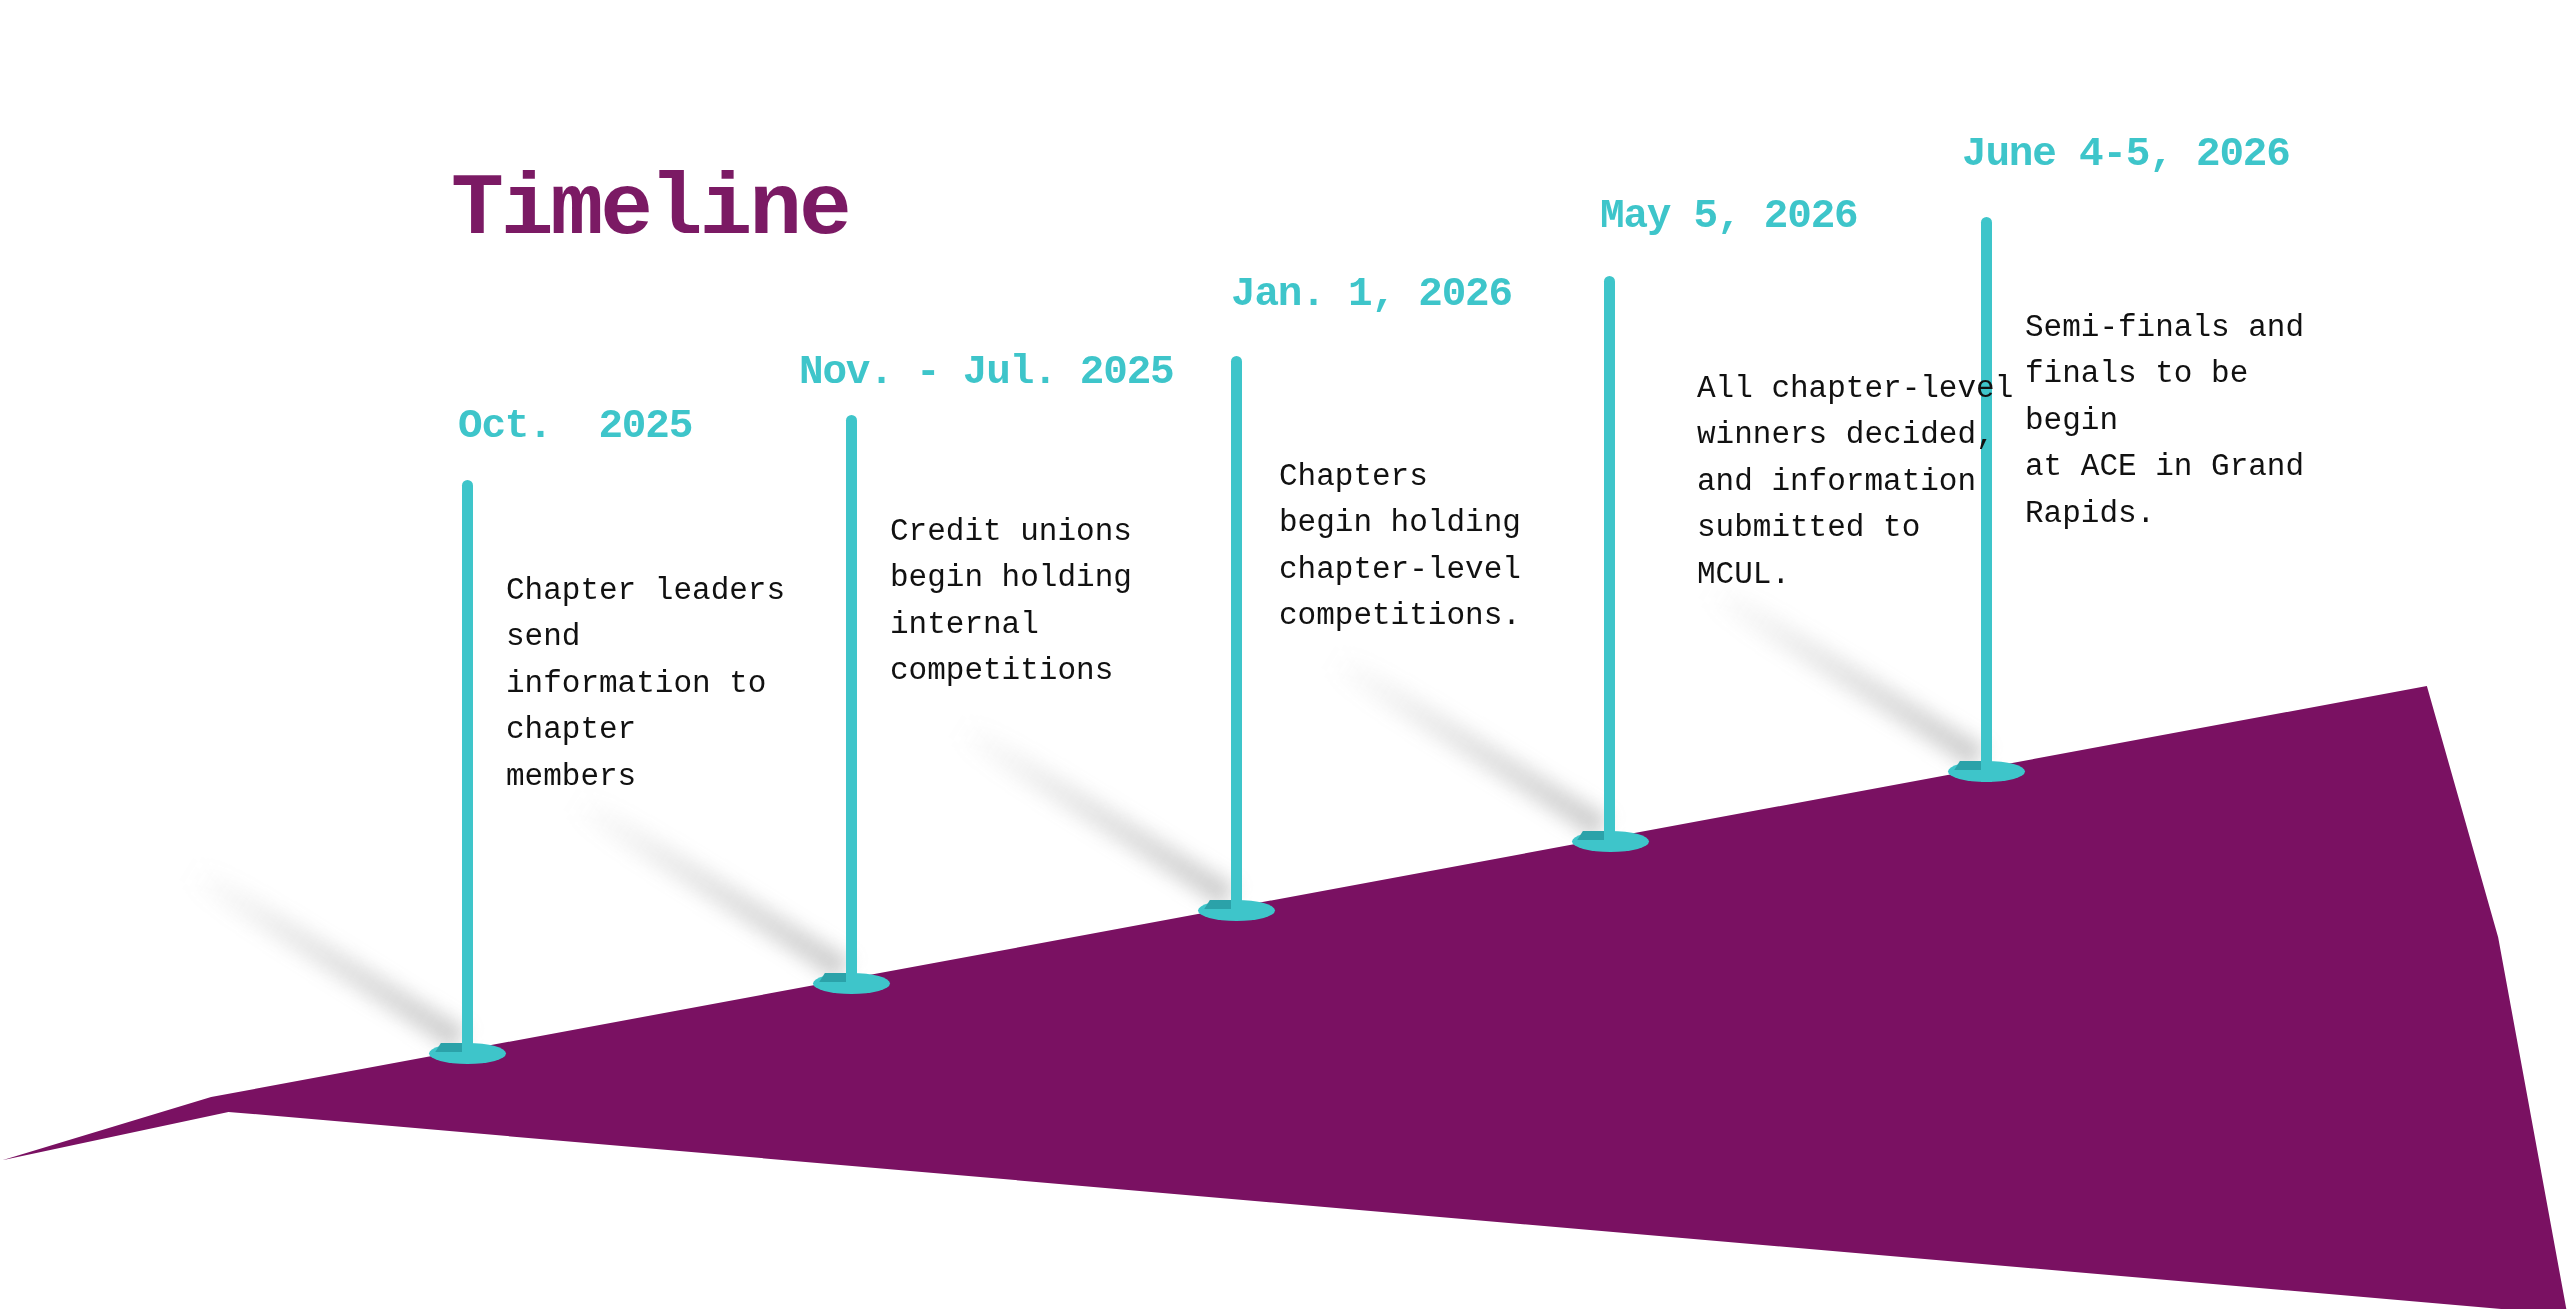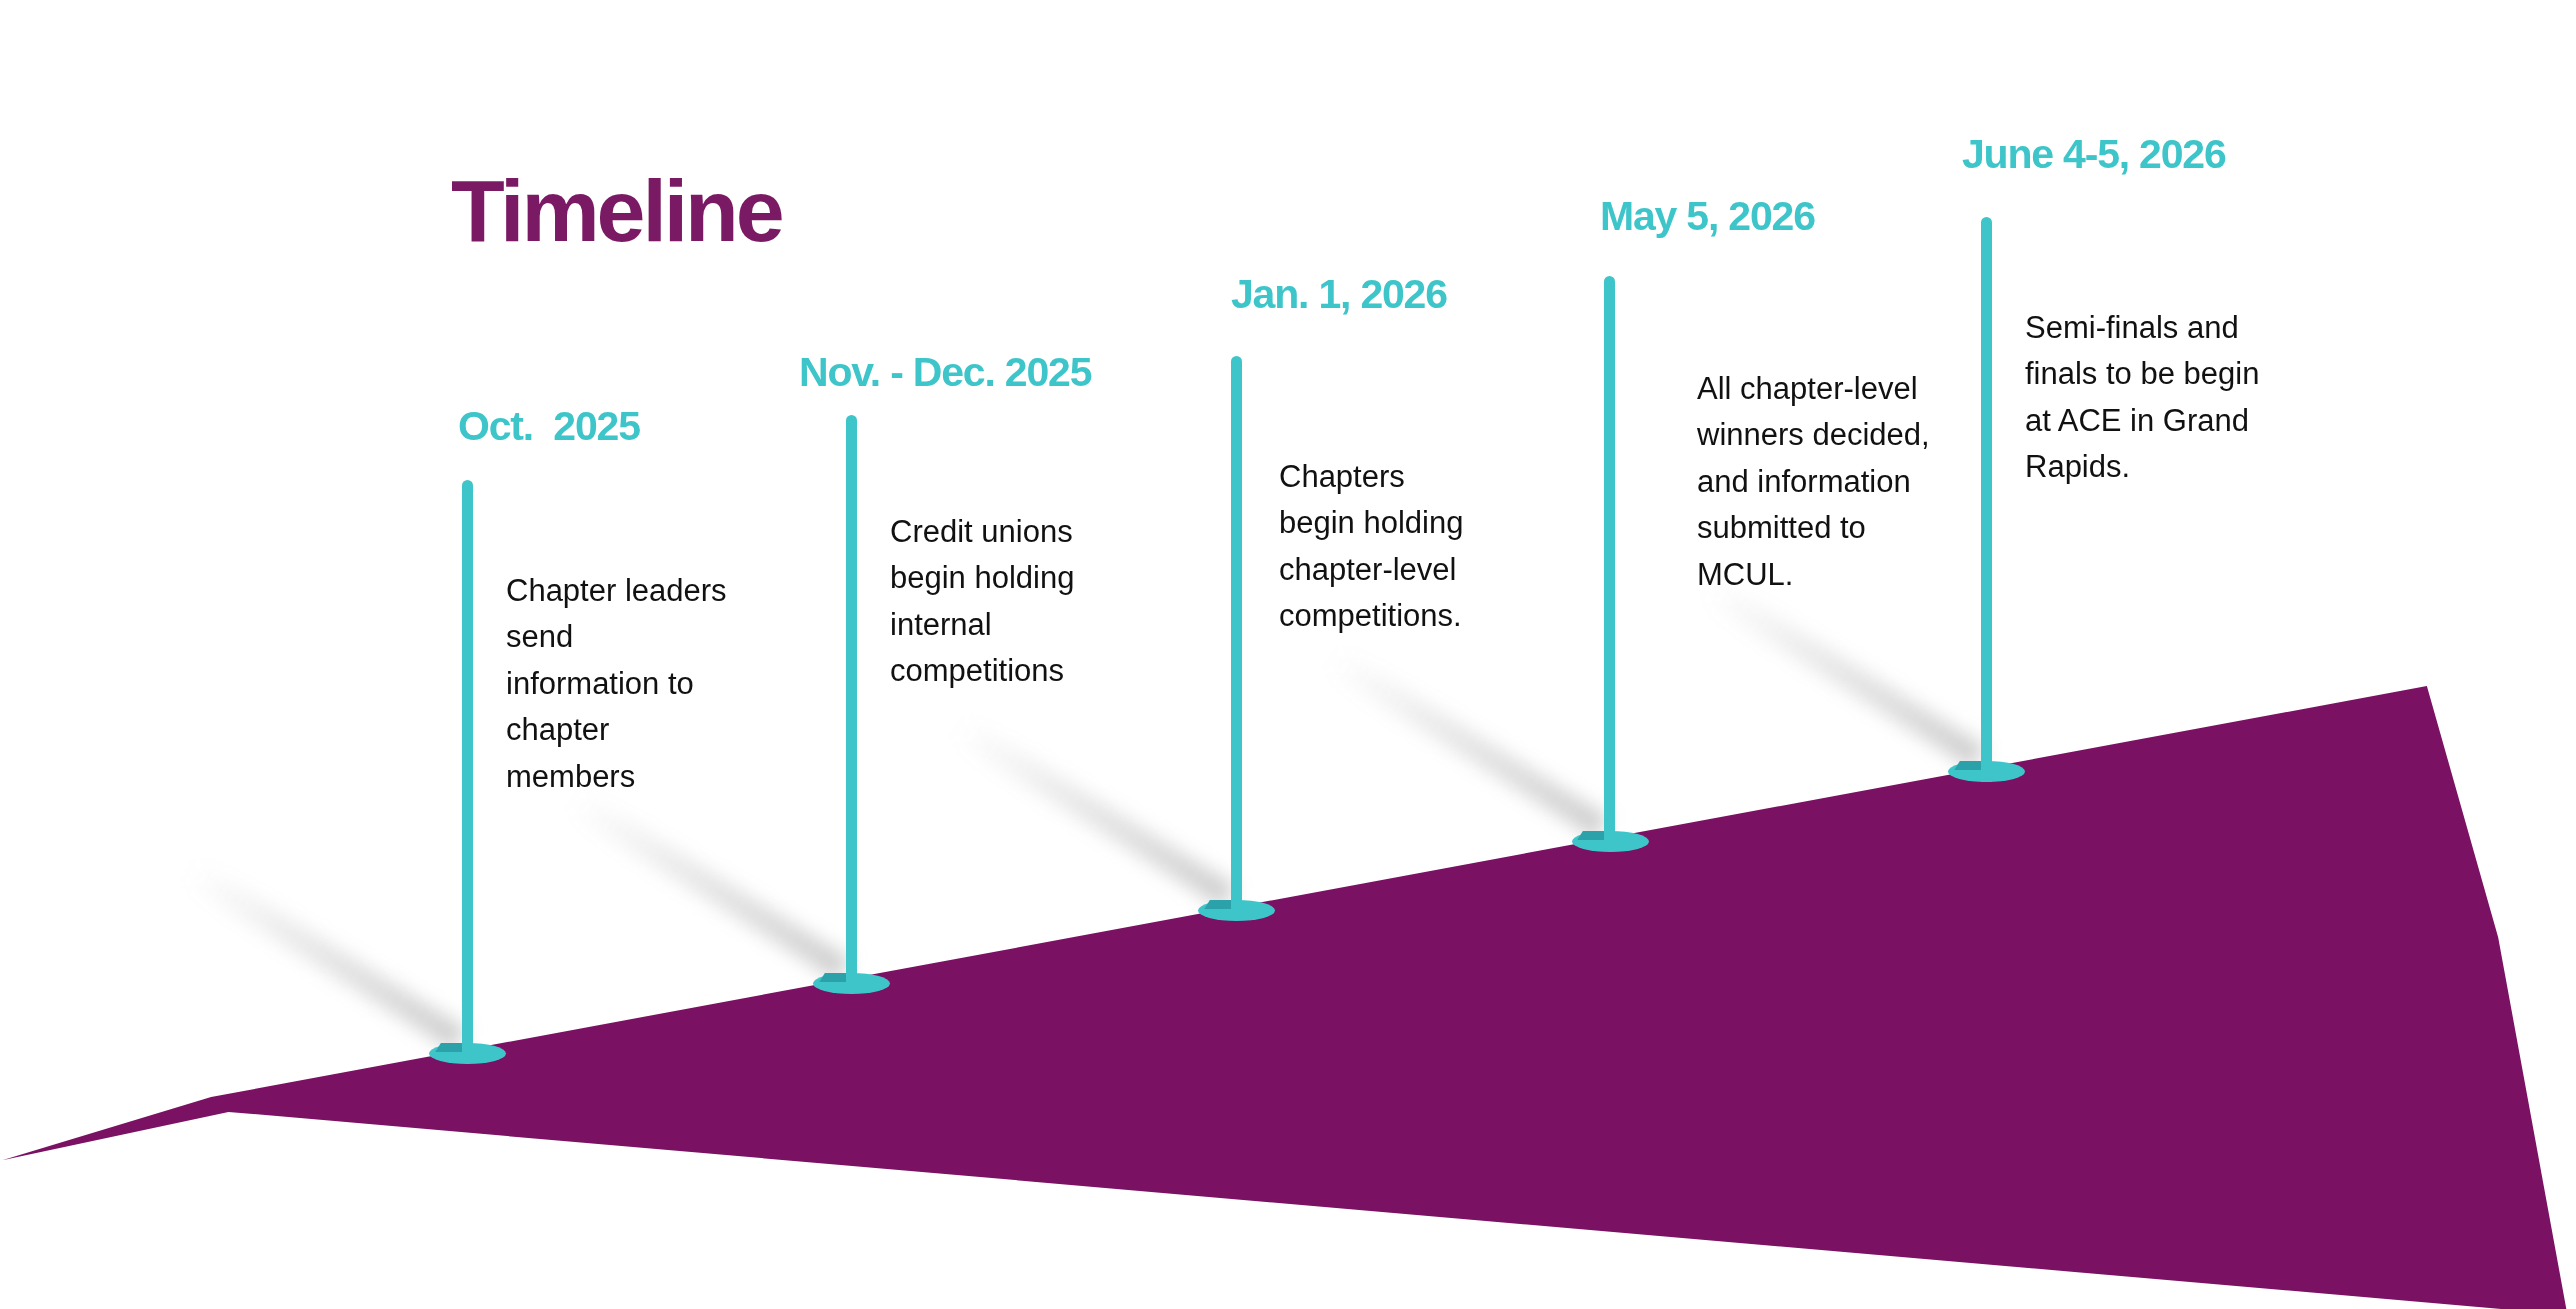--- a/index.html
+++ b/index.html
@@ -2,21 +2,21 @@
 <html style="--teal: #3EC5CA; --teal-dark: #2BA2A9; --purple: #7A1162; --title-purple: #7B1A64; --text: #111111;font-size:10px"><head>
 <meta charset="utf-8">
 <style>
   html, body { margin: 0; padding: 0; background: #ffffff; }
   .canvas {
     position: relative;
     width: 2576px;
     height: 1309px;
     overflow: hidden;
     background: #ffffff;
-    font-family: Liberation Sans, sans-serif;
+    font-family: Liberation Mono, monospace;
   }
 
   
   .cast-shadow {
     position: absolute;
     height: 26px;
     transform-origin: 100% 50%;
     transform: rotate(32deg);
     background: linear-gradient(to left,
         rgba(105,105,105,0.32) 0%,
@@ -111,21 +111,21 @@
 chapter
 members</span>
       <span class="milestone-note"></span>
     </div>
   </div>
 
   <div>
     <div class="pin-base" style="left: 813px; top: 973px;"></div>
     <div class="pin-base-shadow" style="left: 822px; top: 973px;"></div>
     <div class="pin-pole" style="left: 846px; top: 415px; height: 568px;"></div>
-    <div class="date-label" style="left: 799px; top: 349px;">Nov. - Dec. 2025</div>
+    <div class="date-label" style="left: 799px; top: 349px;">Nov. - Jul. 2025</div>
     <div class="milestone-desc" style="left: 890px; top: 462px; width: 322px;">
       <span>Credit unions
 begin holding
 internal
 competitions</span>
     </div>
   </div>
 
   <div>
     <div class="pin-base" style="left: 1198px; top: 900px;"></div>

